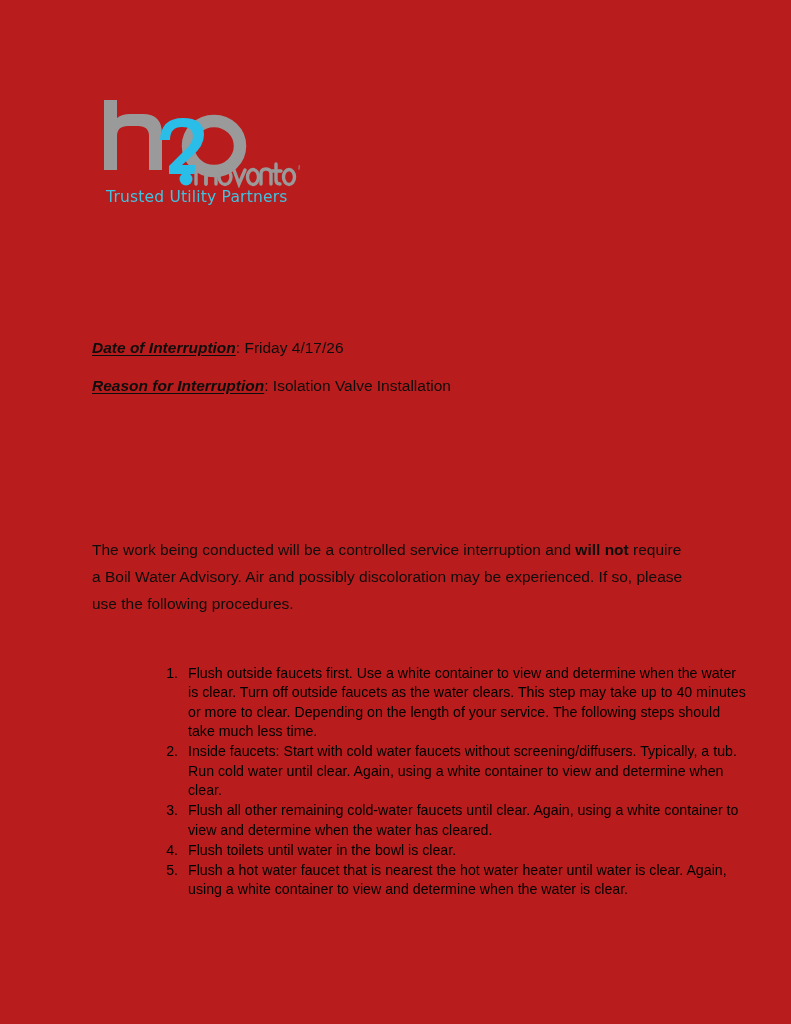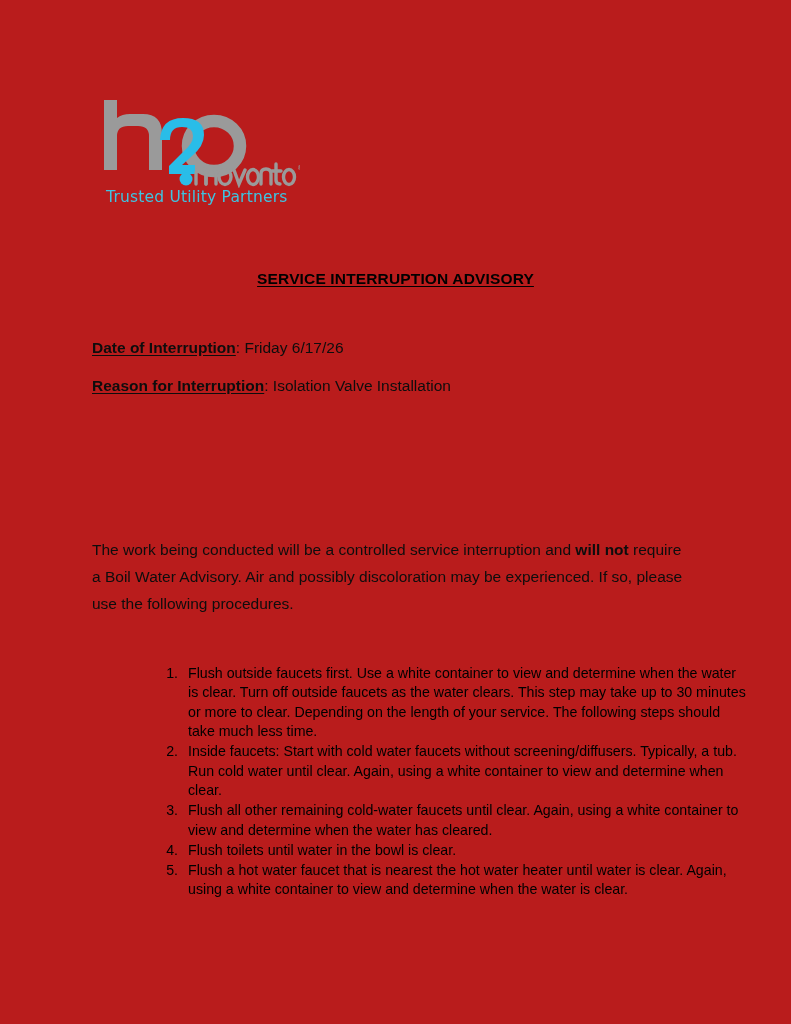--- a/index.html
+++ b/index.html
@@ -70,20 +70,21 @@
     font-size: 15.5px;
     line-height: 24px;
     margin: 0 0 14px 0;
     color: #0d0d0d;
   }
   .field-line:last-child { margin-bottom: 11px; }
   .lbl {
     font-weight: bold;
     text-decoration: underline;
     text-underline-offset: 2px;
+    font-style: italic;
   }
   .u-plain {
     text-decoration: underline;
     text-underline-offset: 2px;
   }
 
   .para {
     position: absolute;
     left: 92px;
     top: 536px;
@@ -147,45 +148,42 @@
           <path d="M176 68 L176 84 Q176 88 180 88"></path>
           <path d="M172 75 L181 75"></path>
           <ellipse cx="189" cy="81" rx="5.5" ry="7.5"></ellipse>
         </g>
         <text x="197" y="74" font-family="DejaVu Sans, sans-serif" font-size="7" fill="#9a9a9a">®</text>
       </svg>
     </div>
     <div class="logo-tagline">Trusted Utility Partners</div>
   </div>
 
-  <div class="doc-title">
-    <span>SERVICE INTERRUPTION ADVISORY</span>
-  </div>
 
   <div class="content">
 
     <p class="field-line">
-      <span class="lbl">Date of Interruption</span><span>: Friday 6/17/26</span>
+      <span class="lbl">Date of Interruption</span><span>: Friday 4/17/26</span>
     </p>
 
 
 
     <p class="field-line">
       <span class="lbl">Reason for Interruption</span><span>: Isolation Valve Installation</span>
     </p>
   </div>
 
   <div class="para">
     <span>The work being conducted will be a controlled service interruption and </span><b>will not</b><span> require a Boil Water Advisory. Air and possibly discoloration may be experienced. If so, please use the following procedures.</span>
   </div>
 
   <ol class="steps">
     <li class="step">
       <span class="step-num">1.</span>
-      <span class="step-text">Flush outside faucets first. Use a white container to view and determine when the water is clear. Turn off outside faucets as the water clears. This step may take up to 30 minutes or more to clear. Depending on the length of your service. The following steps should take much less time.</span>
+      <span class="step-text">Flush outside faucets first. Use a white container to view and determine when the water is clear. Turn off outside faucets as the water clears. This step may take up to 40 minutes or more to clear. Depending on the length of your service. The following steps should take much less time.</span>
     </li>
     <li class="step">
       <span class="step-num">2.</span>
       <span class="step-text">Inside faucets: Start with cold water faucets without screening/diffusers. Typically, a tub. Run cold water until clear. Again, using a white container to view and determine when clear.</span>
     </li>
     <li class="step">
       <span class="step-num">3.</span>
       <span class="step-text">Flush all other remaining cold-water faucets until clear. Again, using a white container to view and determine when the water has cleared.</span>
     </li>
     <li class="step">

